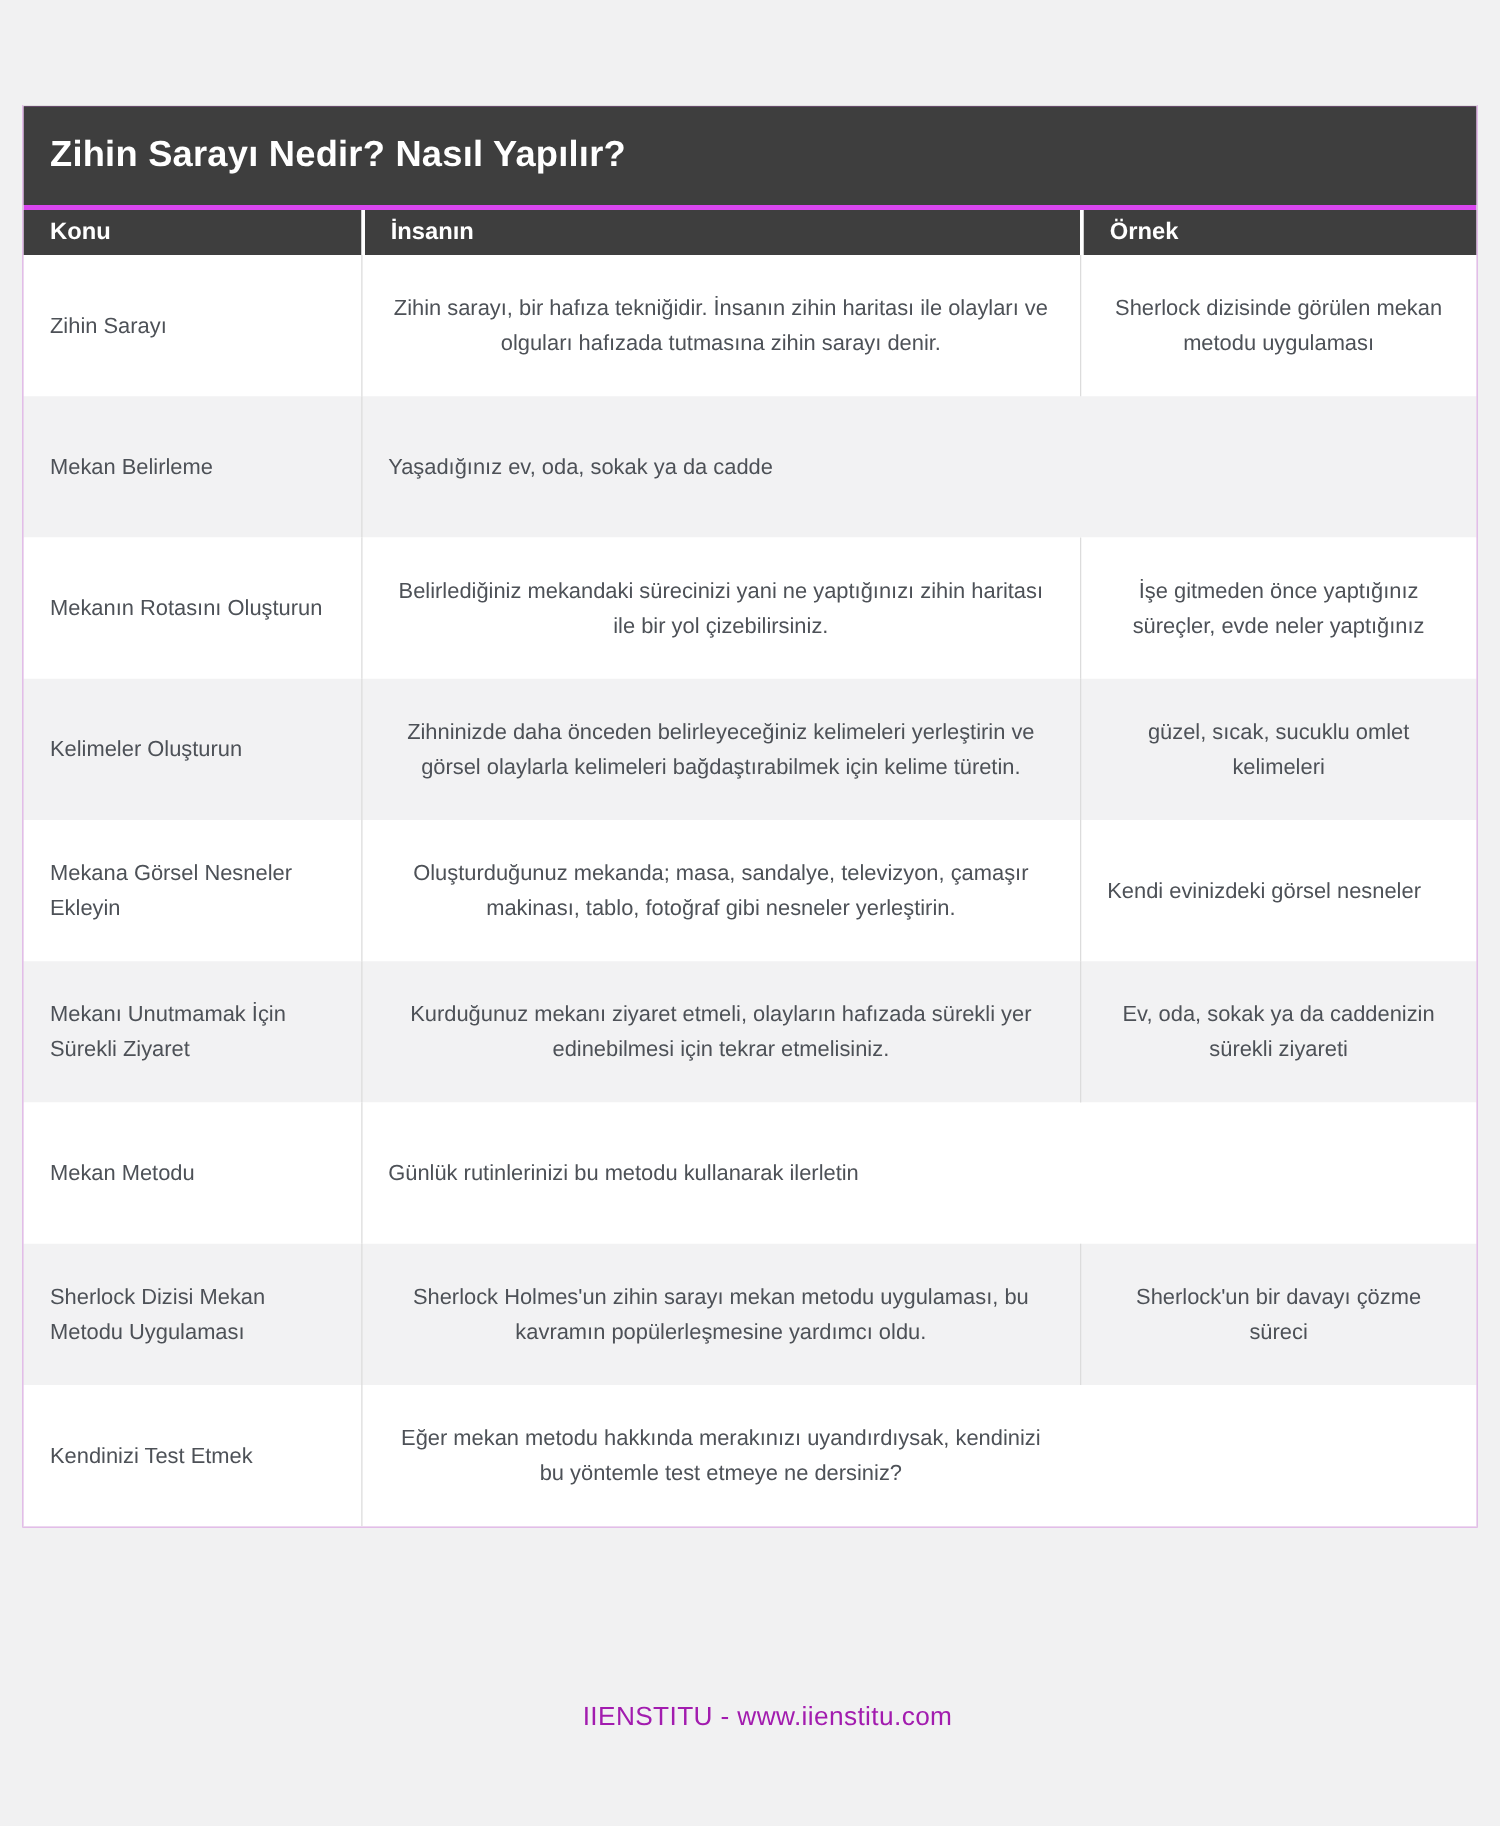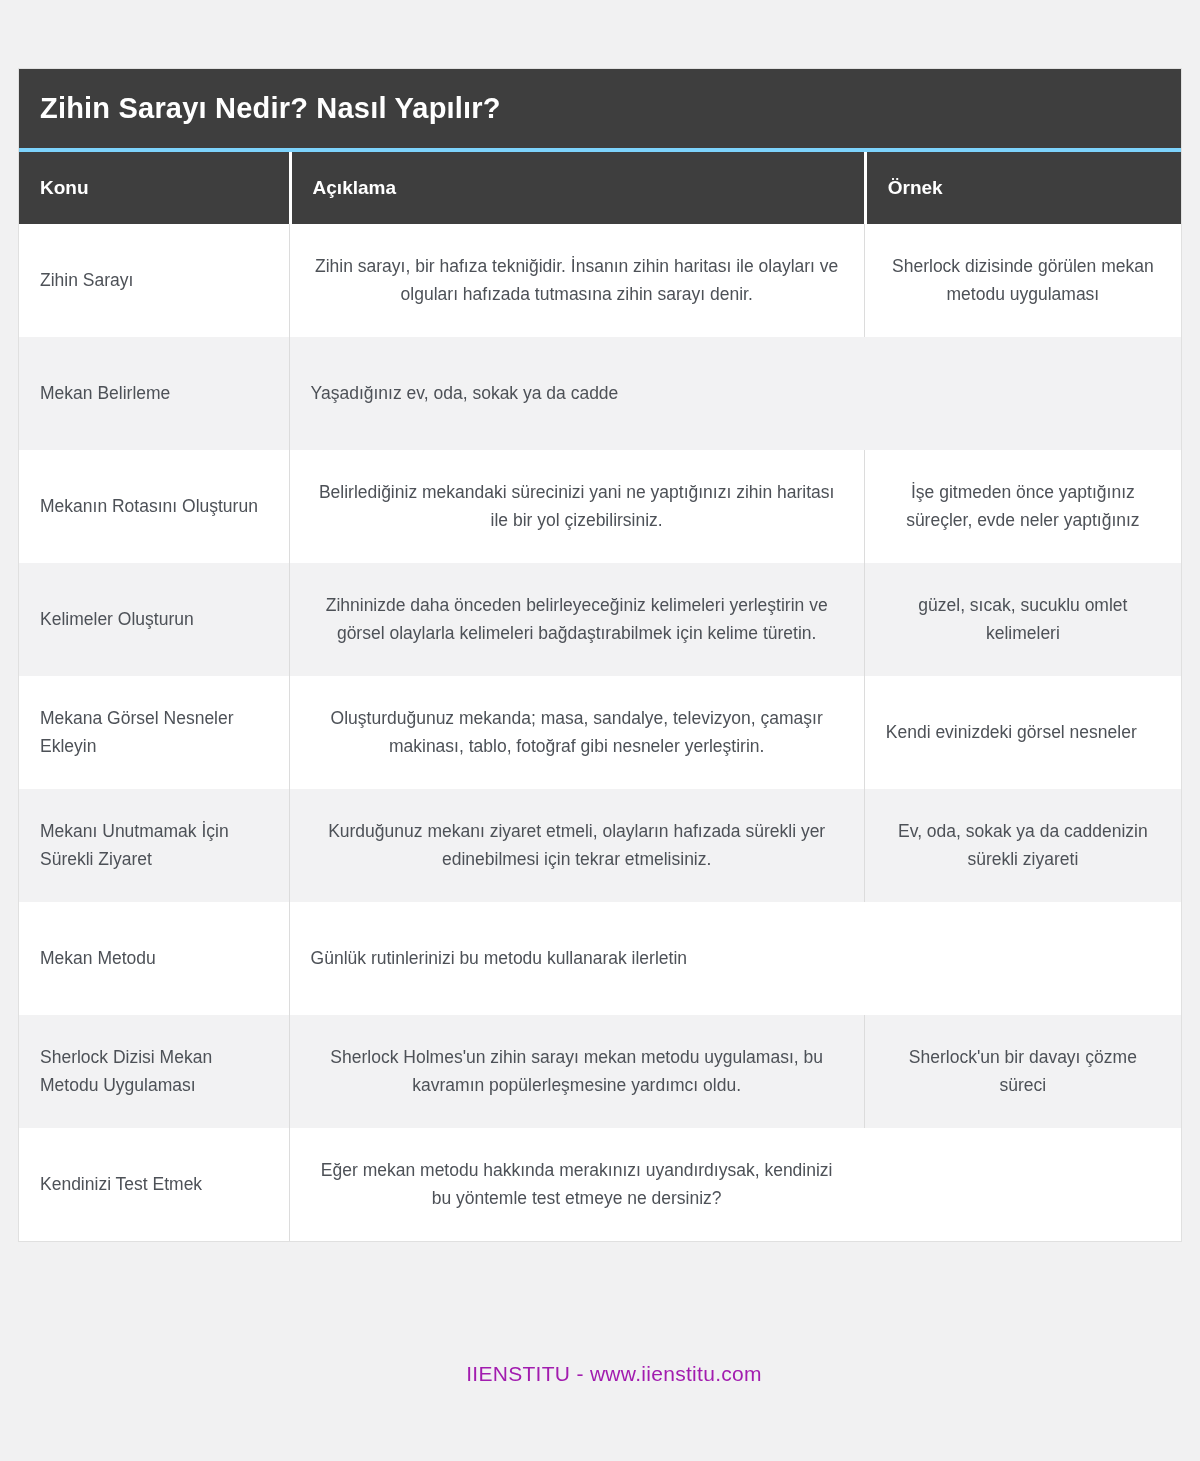--- a/index.html
+++ b/index.html
@@ -5,24 +5,24 @@
   * { margin: 0; padding: 0; box-sizing: border-box; }
   html, body {
     width: 1200px;
     background: #f1f1f2;
     font-family: "Liberation Sans", "DejaVu Sans", sans-serif;
   }
   body { height: 1461px; position: relative; }
 
   .sheet {
     width: 1164px;
-    margin: 0 auto;
+    margin: 16px auto;
     position: relative;
     top: 68px;
-    background: #7dd3fc;
+    background: #d946ef;
     border: 1px solid #e0e0e0;
   }
 
   .title-bar {
     background: #3e3e3e;
     color: #ffffff;
     font-size: 29px;
     font-weight: bold;
     padding: 23px 21px;
     letter-spacing: 0.2px;
@@ -32,21 +32,21 @@
     display: grid;
     grid-template-columns: 23.2% 49.5% 27.3%;
     margin-top: 4px;
     background: #ffffff;
   }
   .th {
     background: #3e3e3e;
     color: #ffffff;
     font-size: 19px;
     font-weight: bold;
-    padding: 25px 21px;
+    padding: 7px 21px;
   }
   .th + .th { margin-left: 3px; }
 
   .tbody { background: #ffffff; }
   .row {
     display: grid;
     grid-template-columns: 23.2% 49.5% 27.3%;
     min-height: 113px;
   }
   .row:nth-child(even) { background: #f2f2f3; }
@@ -73,21 +73,21 @@
   }
 </style>
 </head>
 <body>
 
 <div class="sheet">
   <div class="title-bar">Zihin Sarayı Nedir? Nasıl Yapılır?</div>
 
   <div class="thead">
     <div class="th">Konu</div>
-    <div class="th">Açıklama</div>
+    <div class="th">İnsanın</div>
     <div class="th">Örnek</div>
   </div>
 
   <div class="tbody">
       <div class="row">
         <div class="td col-konu">Zihin Sarayı</div>
         <div class="td col-aciklama">Zihin sarayı, bir hafıza tekniğidir. İnsanın zihin haritası ile olayları ve olguları hafızada tutmasına zihin sarayı denir.</div>
         <div class="td col-ornek">Sherlock dizisinde görülen mekan metodu uygulaması</div>
       </div>
       <div class="row">

